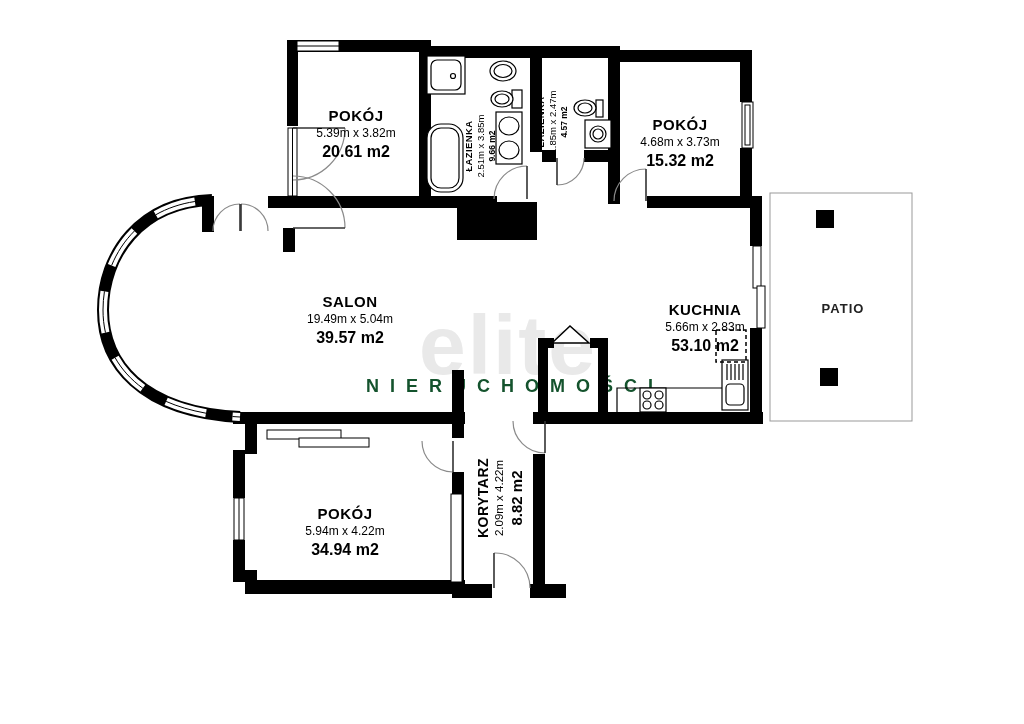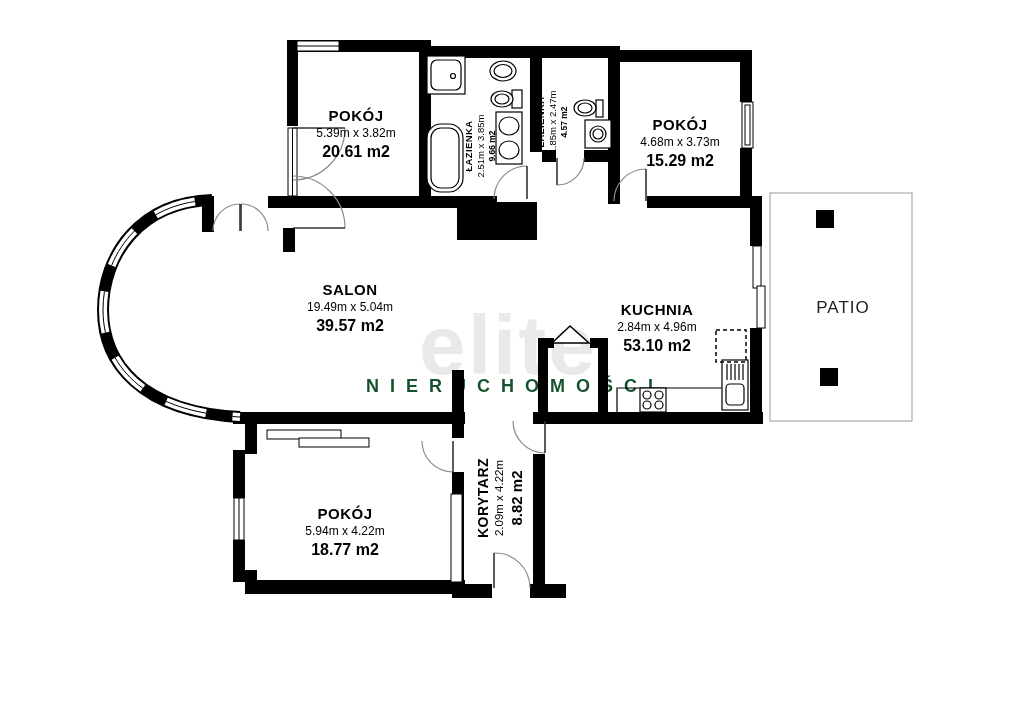--- a/index.html
+++ b/index.html
@@ -10,21 +10,21 @@
   .room-label.vert{transform:translate(-50%,-50%) rotate(-90deg);}
   .rname{font-size:15px;font-weight:bold;letter-spacing:.5px;}
   .rdims{font-size:12px;margin-top:2px;}
   .rarea{font-size:16px;font-weight:bold;margin-top:3px;}
   .small .rname{font-size:9.5px;letter-spacing:.4px;}
   .small .rdims{font-size:9.5px;margin-top:1px;}
   .small .rarea{font-size:8.5px;margin-top:1px;font-weight:bold;}
   .mid .rname{font-size:14px;}
   .mid .rdims{font-size:11.5px;}
   .mid .rarea{font-size:15px;}
-  .patio-label{position:absolute;transform:translate(-50%,-50%);font-size:17px;letter-spacing:1px;color:#222;z-index:5;}
+  .patio-label{position:absolute;transform:translate(-50%,-50%);font-size:13px;letter-spacing:1px;color:#222;z-index:5;font-weight:bold;}
   .wm-brand{position:absolute;transform:translate(-50%,-50%);font-size:84px;font-weight:bold;
             color:#e9e9e9;letter-spacing:2px;z-index:1;}
   .wm-sub{position:absolute;transform:translate(-50%,-50%);font-size:18px;font-weight:bold;
           color:#14532d;letter-spacing:11px;z-index:1;}
 </style>
 </head>
 <body>
 
 <div id="stage">
 
@@ -215,42 +215,42 @@
 
   <div class="room-label vert small" style="left:552px;top:122px">
     <div class="rname">ŁAZIENKA</div>
     <div class="rdims">1.85m x 2.47m</div>
     <div class="rarea">4.57 m2</div>
   </div>
 
   <div class="room-label" style="left:680px;top:143px">
     <div class="rname">POKÓJ</div>
     <div class="rdims">4.68m x 3.73m</div>
-    <div class="rarea">15.29 m2</div>
-  </div>
-
-  <div class="room-label" style="left:350px;top:308px">
+    <div class="rarea">15.32 m2</div>
+  </div>
+
+  <div class="room-label" style="left:350px;top:320px">
     <div class="rname">SALON</div>
     <div class="rdims">19.49m x 5.04m</div>
     <div class="rarea">39.57 m2</div>
   </div>
 
-  <div class="room-label" style="left:657px;top:328px">
+  <div class="room-label" style="left:705px;top:328px">
     <div class="rname">KUCHNIA</div>
-    <div class="rdims">2.84m x 4.96m</div>
+    <div class="rdims">5.66m x 2.83m</div>
     <div class="rarea">53.10 m2</div>
   </div>
 
   <div class="room-label vert mid" style="left:500px;top:498px">
     <div class="rname">KORYTARZ</div>
     <div class="rdims">2.09m x 4.22m</div>
     <div class="rarea">8.82 m2</div>
   </div>
 
   <div class="room-label" style="left:345px;top:532px">
     <div class="rname">POKÓJ</div>
     <div class="rdims">5.94m x 4.22m</div>
-    <div class="rarea">18.77 m2</div>
+    <div class="rarea">34.94 m2</div>
   </div>
 
   <div class="patio-label" style="left:843px;top:308px">PATIO</div>
 
 </div>
 
 </body></html>

